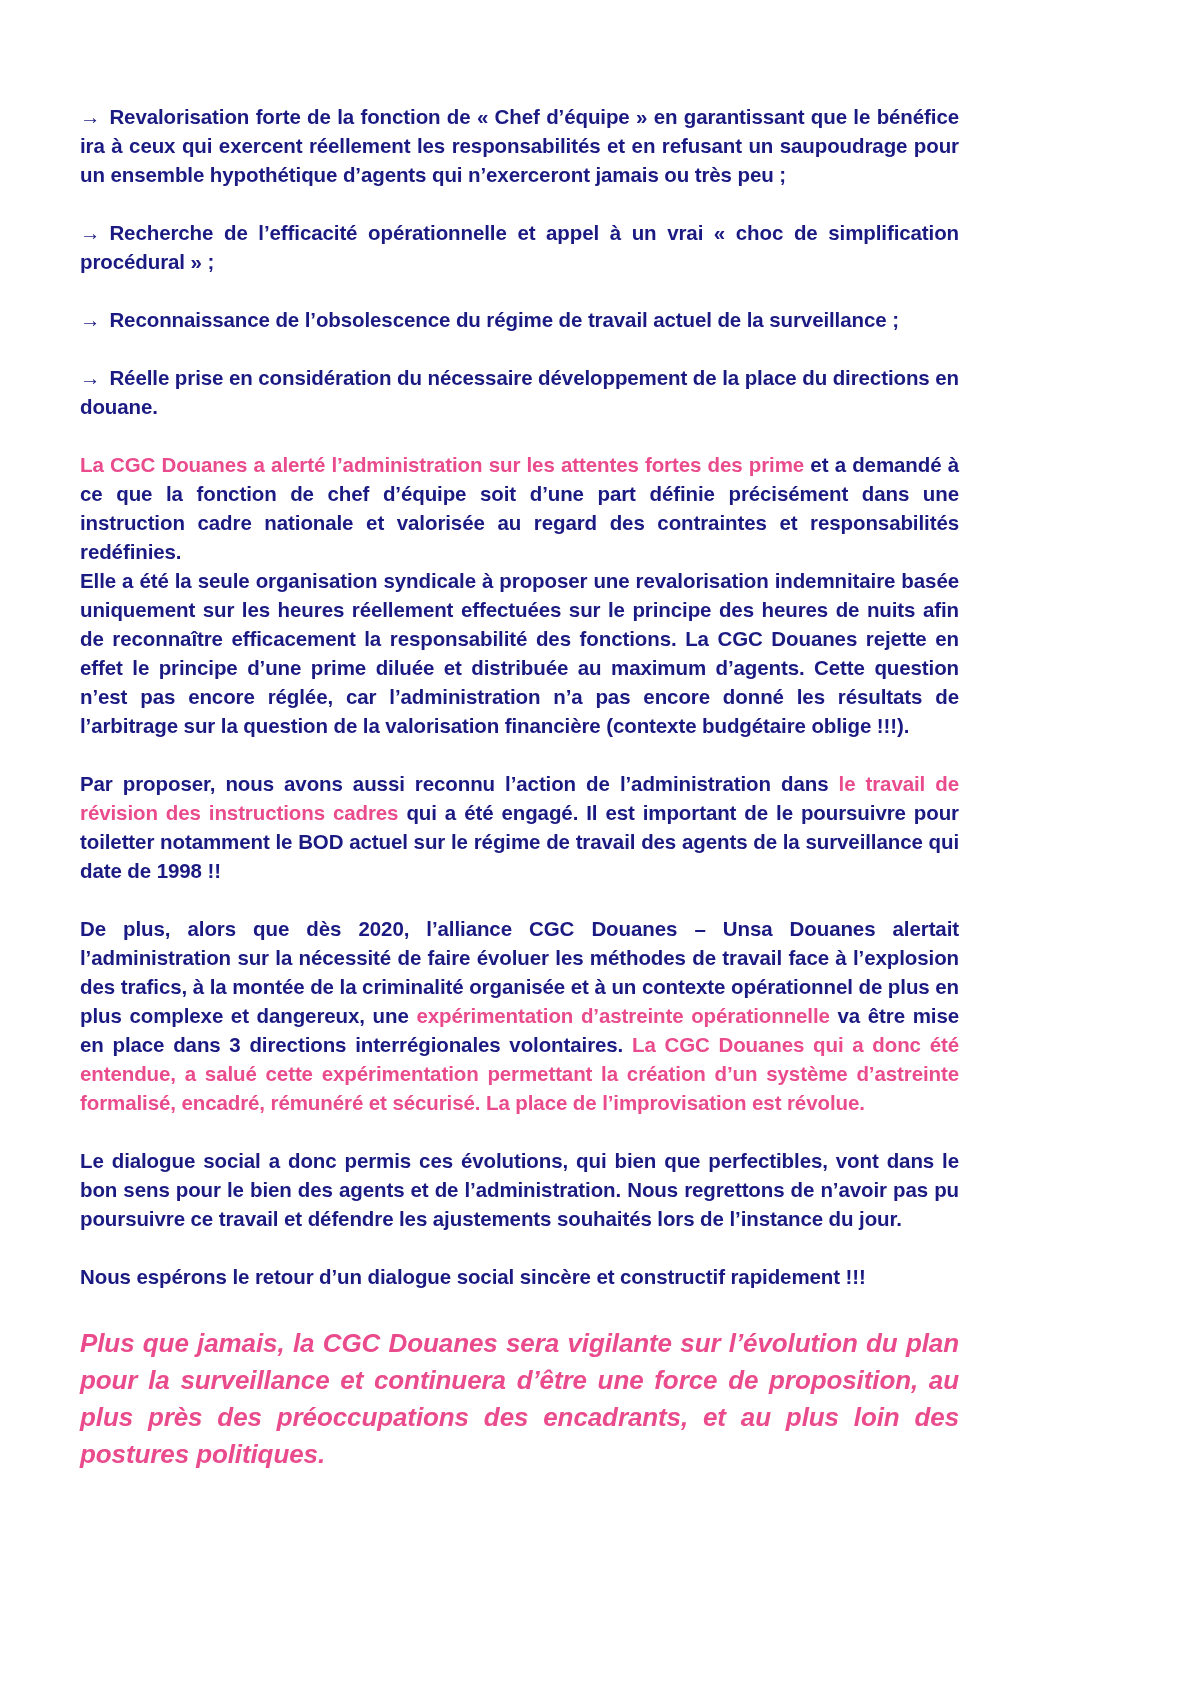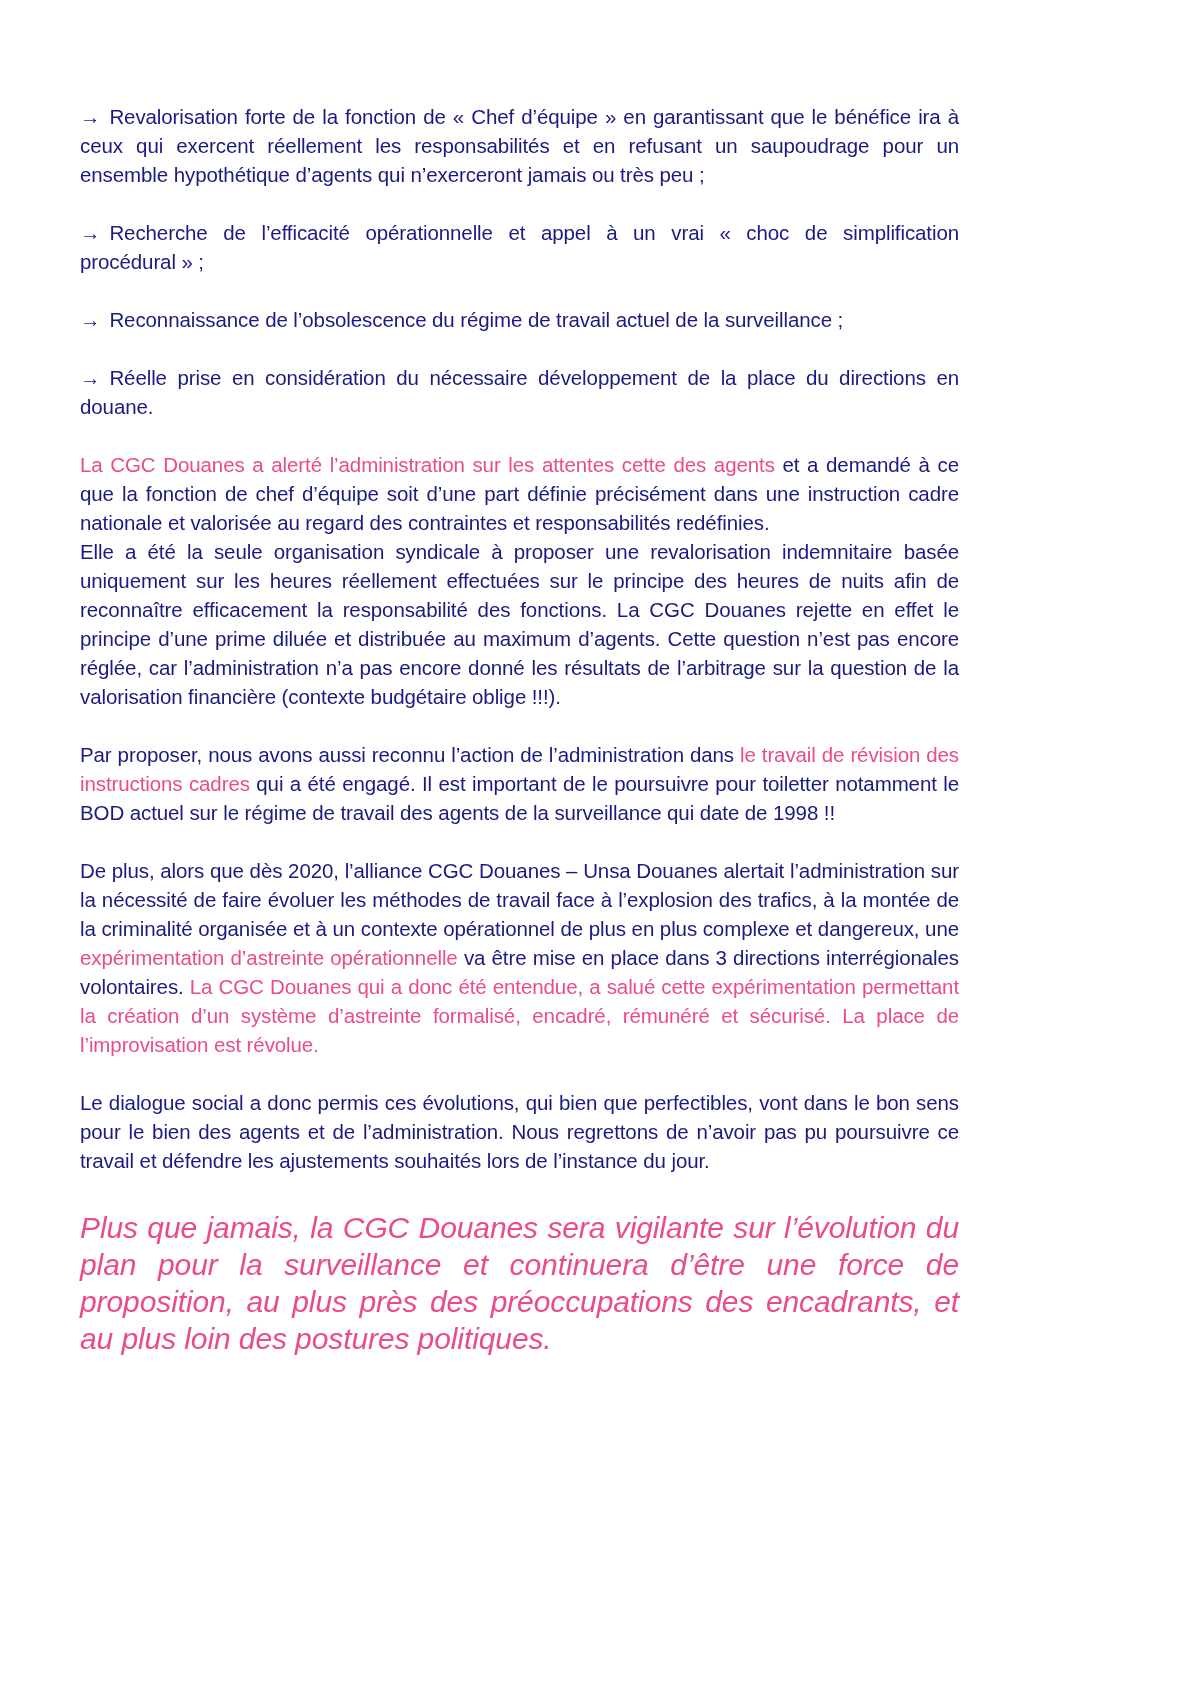--- a/index.html
+++ b/index.html
@@ -12,66 +12,67 @@
     height: 1683px;
     overflow: hidden;
     background: var(--background, #ffffff);
   }
   .page {
     box-sizing: border-box;
     width: 991px;
     height: 1683px;
     padding: 102px 32px 40px 80px;
     font-family: "Liberation Sans", "DejaVu Sans", sans-serif;
-    font-weight: 400;
+    font-weight: 700;
     font-size: 20.5px;
     line-height: 29px;
     letter-spacing: -0.1px;
     color: var(--navy, #1a1a82);
     text-align: justify;
   }
   .para { margin: 0 0 29px 0; }
   .para.tight { margin-bottom: 0; }
   .arrow {
     display: inline-block;
     padding-right: 9px;
     color: var(--navy, #1a1a82);
   }
   .c-navy { color: var(--navy, #1a1a82); }
   .c-pink { color: var(--pink, #e94b8c); }
   .closing {
     margin-top: 34px;
     margin-bottom: 0;
     font-style: italic;
-    font-size: 30px;
+    font-size: 26px;
     line-height: 37px;
     color: var(--pink, #e94b8c);
   }
 </style>
 </head>
 <body>
 
 <div class="page">
 
   <p class="para"><span class="arrow">→</span><span>Revalorisation forte de la fonction de «&nbsp;Chef d’équipe&nbsp;» en garantissant que le bénéfice ira à ceux qui exercent réellement les responsabilités et en refusant un saupoudrage pour un ensemble hypothétique d’agents qui n’exerceront jamais ou très peu&nbsp;;</span></p>
 
   <p class="para"><span class="arrow">→</span><span>Recherche de l’efficacité opérationnelle et appel à un vrai «&nbsp;choc de simplification procédural&nbsp;»&nbsp;;</span></p>
 
   <p class="para"><span class="arrow">→</span><span>Reconnaissance de l’obsolescence du régime de travail actuel de la surveillance&nbsp;;</span></p>
 
 
   <p class="para"><span class="arrow">→</span><span>Réelle prise en considération du nécessaire développement de la place du directions en douane.</span></p>
 
 
-  <p class="para tight"><span class="c-pink">La CGC Douanes a alerté l’administration sur les attentes cette des agents</span><span class="c-navy"> et a demandé à ce que la fonction de chef d’équipe soit d’une part définie précisément dans une instruction cadre nationale et valorisée au regard des contraintes et responsabilités redéfinies.</span></p>
+  <p class="para tight"><span class="c-pink">La CGC Douanes a alerté l’administration sur les attentes fortes des prime</span><span class="c-navy"> et a demandé à ce que la fonction de chef d’équipe soit d’une part définie précisément dans une instruction cadre nationale et valorisée au regard des contraintes et responsabilités redéfinies.</span></p>
 
   <p class="para"><span class="c-navy">Elle a été la seule organisation syndicale à proposer une revalorisation indemnitaire basée uniquement sur les heures réellement effectuées sur le principe des heures de nuits afin de reconnaître efficacement la responsabilité des fonctions. La CGC Douanes rejette en effet le principe d’une prime diluée et distribuée au maximum d’agents. Cette question n’est pas encore réglée, car l’administration n’a pas encore donné les résultats de l’arbitrage sur la question de la valorisation financière (contexte budgétaire oblige&nbsp;!!!).</span></p>
 
   <p class="para"><span class="c-navy">Par proposer, nous avons aussi reconnu l’action de l’administration dans </span><span class="c-pink">le travail de révision des instructions cadres</span><span class="c-navy"> qui a été engagé. Il est important de le poursuivre pour toiletter notamment le BOD actuel sur le régime de travail des agents de la surveillance qui date de 1998&nbsp;!!</span></p>
 
   <p class="para"><span class="c-navy">De plus, alors que dès 2020, l’alliance CGC Douanes – Unsa Douanes alertait l’administration sur la nécessité de faire évoluer les méthodes de travail face à l’explosion des trafics, à la montée de la criminalité organisée et à un contexte opérationnel de plus en plus complexe et dangereux, une </span><span class="c-pink">expérimentation d’astreinte opérationnelle</span><span class="c-navy"> va être mise en place dans 3 directions interrégionales volontaires. </span><span class="c-pink">La CGC Douanes qui a donc été entendue, a salué cette expérimentation permettant la création d’un système d’astreinte formalisé, encadré, rémunéré et sécurisé. La place de l’improvisation est révolue.</span></p>
 
   <p class="para"><span class="c-navy">Le dialogue social a donc permis ces évolutions, qui bien que perfectibles, vont dans le bon sens pour le bien des agents et de l’administration. Nous regrettons de n’avoir pas pu poursuivre ce travail et défendre les ajustements souhaités lors de l’instance du jour.</span></p>
 
+  <p class="para"><span class="c-navy">Nous espérons le retour d’un dialogue social sincère et constructif rapidement&nbsp;!!!</span></p>
 
   <p class="para closing"><span>Plus que jamais, la CGC Douanes sera vigilante sur l’évolution du plan pour la surveillance et continuera d’être une force de proposition, au plus près des préoccupations des encadrants, et au plus loin des postures politiques.</span></p>
 
 </div>
 
 </body></html>

